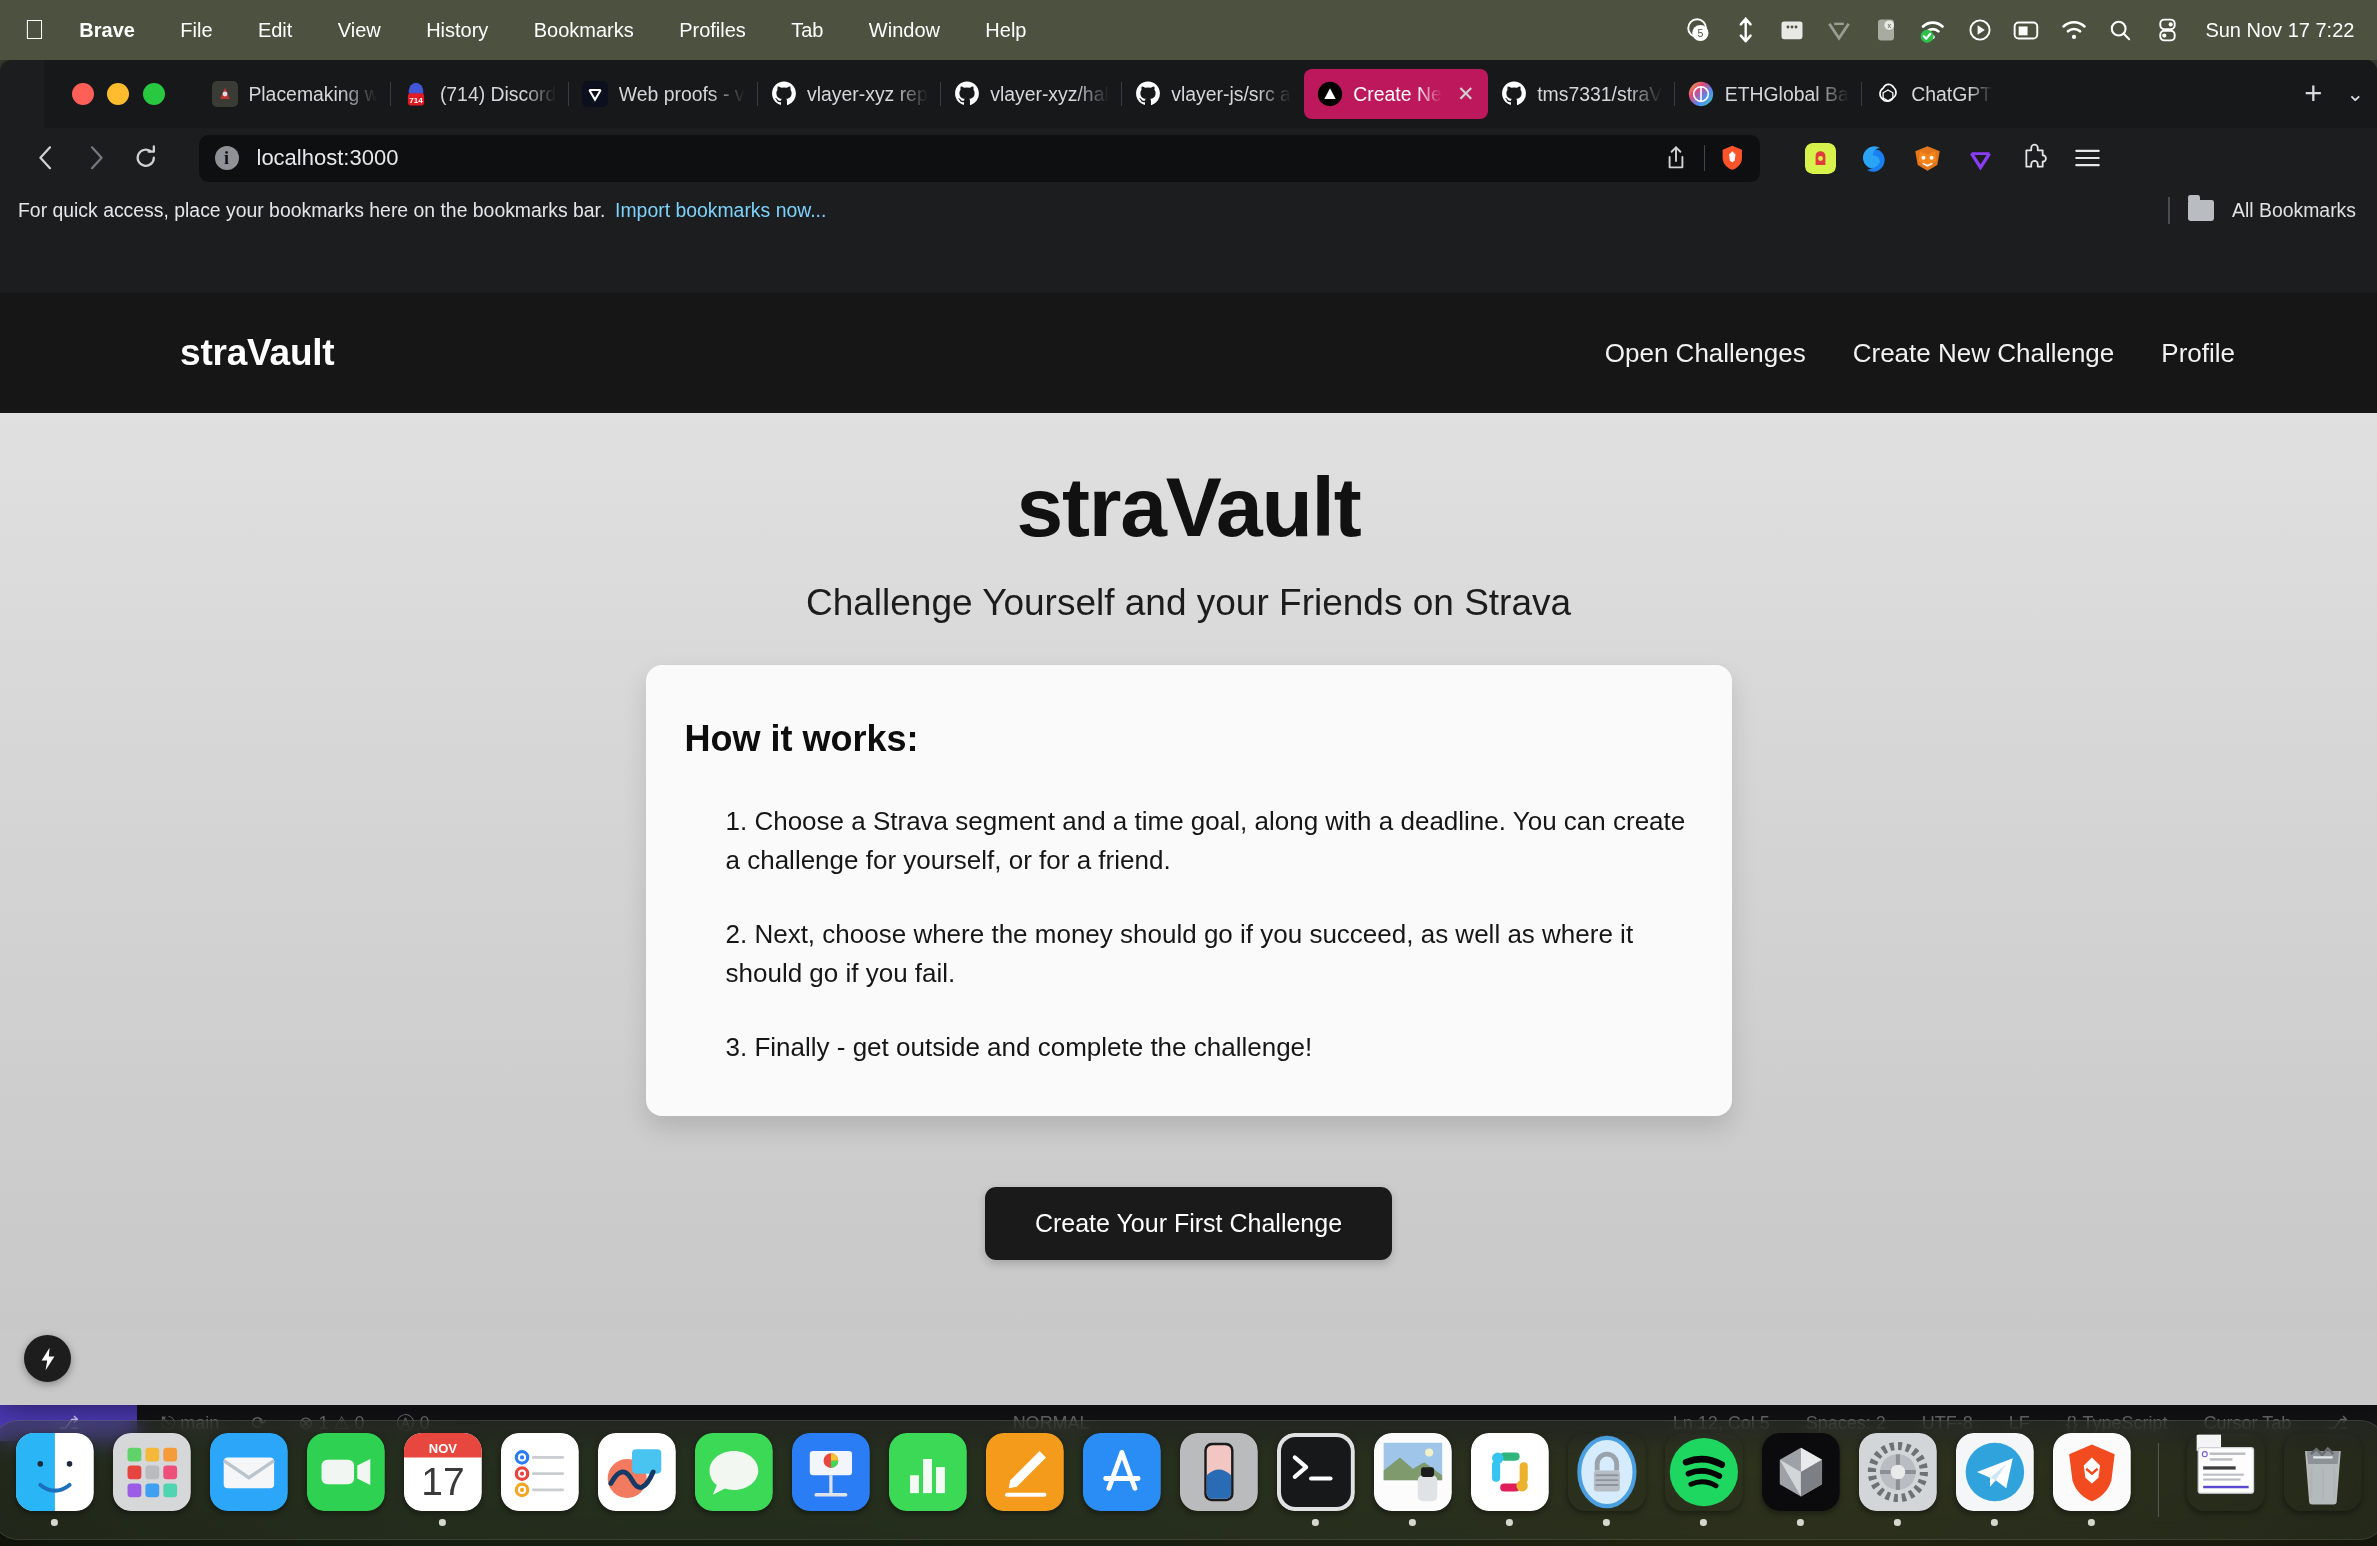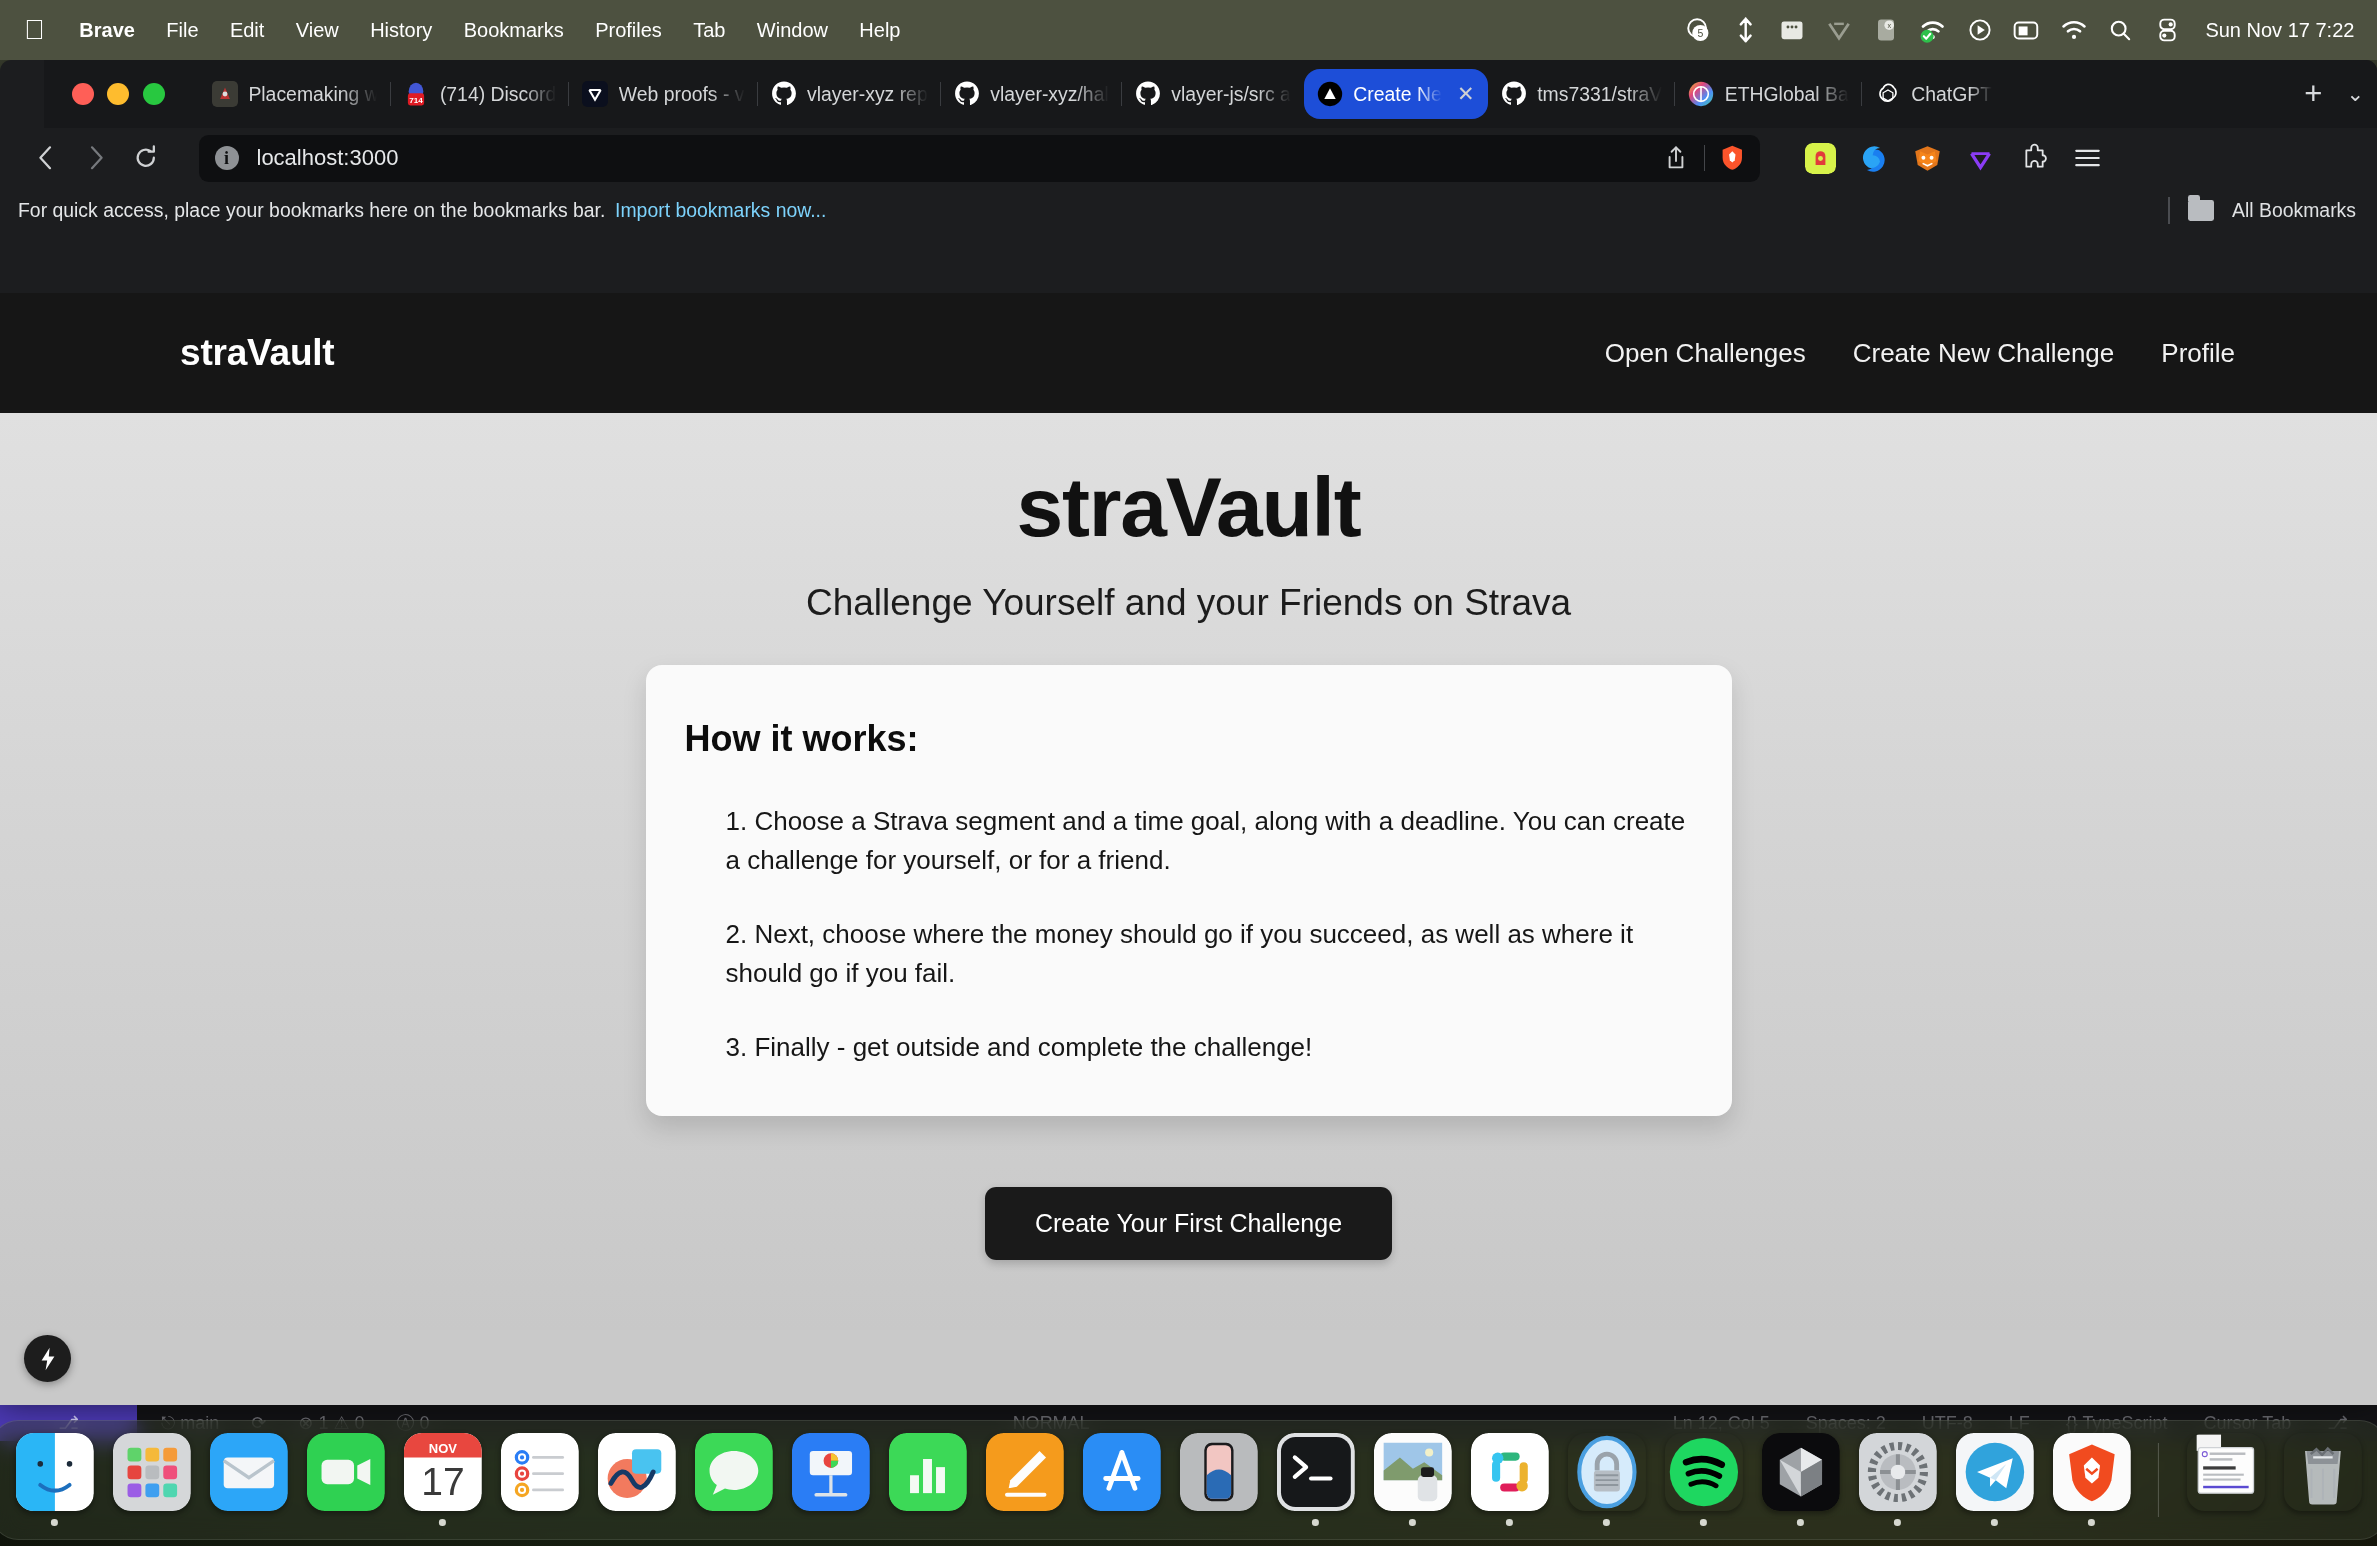--- a/index.html
+++ b/index.html
@@ -25,21 +25,21 @@
     background: #4d5140;
     display: flex; align-items: center;
     color: #fff;
     z-index: 60;
   }
   #menubar .apple {
     margin-left: 24px; margin-right: 21px;
     font-size: 27.5px; line-height: 1;
     display: flex; align-items: center;
   }
-  .menu-items { display: flex; align-items: center; gap: 4px; }
+  .menu-items { display: flex; align-items: center; gap: 18px; }
   .menu-item {
     font-size: 20px; padding: 3.2px 13.7px; color: #fff; white-space: nowrap;
   }
   .menu-item.bold { font-weight: bold; }
   #menubar-right {
     margin-left: auto; display: flex; align-items: center; gap: 19.4px;
     padding-right: 22.6px;
   }
   .mb-icon { width: 27.5px; height: 27.5px; display: flex; align-items: center; justify-content: center; position: relative; }
   .mb-clock { font-size: 20px; white-space: nowrap; margin-left: 4.9px; }
@@ -67,21 +67,21 @@
   .tab {
     display: flex; align-items: center; gap: 10.5px;
     height: 50px; padding: 0 13px; border-radius: 8px;
     min-width: 0; flex: 0 0 auto; max-width: 202px;
     position: relative;
   }
   .tab + .tab::before {
     content: ""; position: absolute; left: -0.8px; top: 13px;
     width: 0.8px; height: 24px; background: #3a3c40;
   }
-  .tab.active { background: #1d4ed8; border-radius: 16px; }
+  .tab.active { background: #be185d; }
   .tab.active::before, .tab.active + .tab::before { background: transparent; }
   .tab .favicon {
     width: 26px; height: 26px; flex: 0 0 26px; border-radius: 4.9px;
     display: flex; align-items: center; justify-content: center;
     font-size: 14.6px; overflow: hidden;
   }
   .tab .tlabel {
     font-size: 19.4px; color: #d4d6d8; white-space: nowrap;
     overflow: hidden; text-overflow: clip; max-width: 129px;
     -webkit-mask-image: linear-gradient(to right, #000 72%, transparent 100%);

